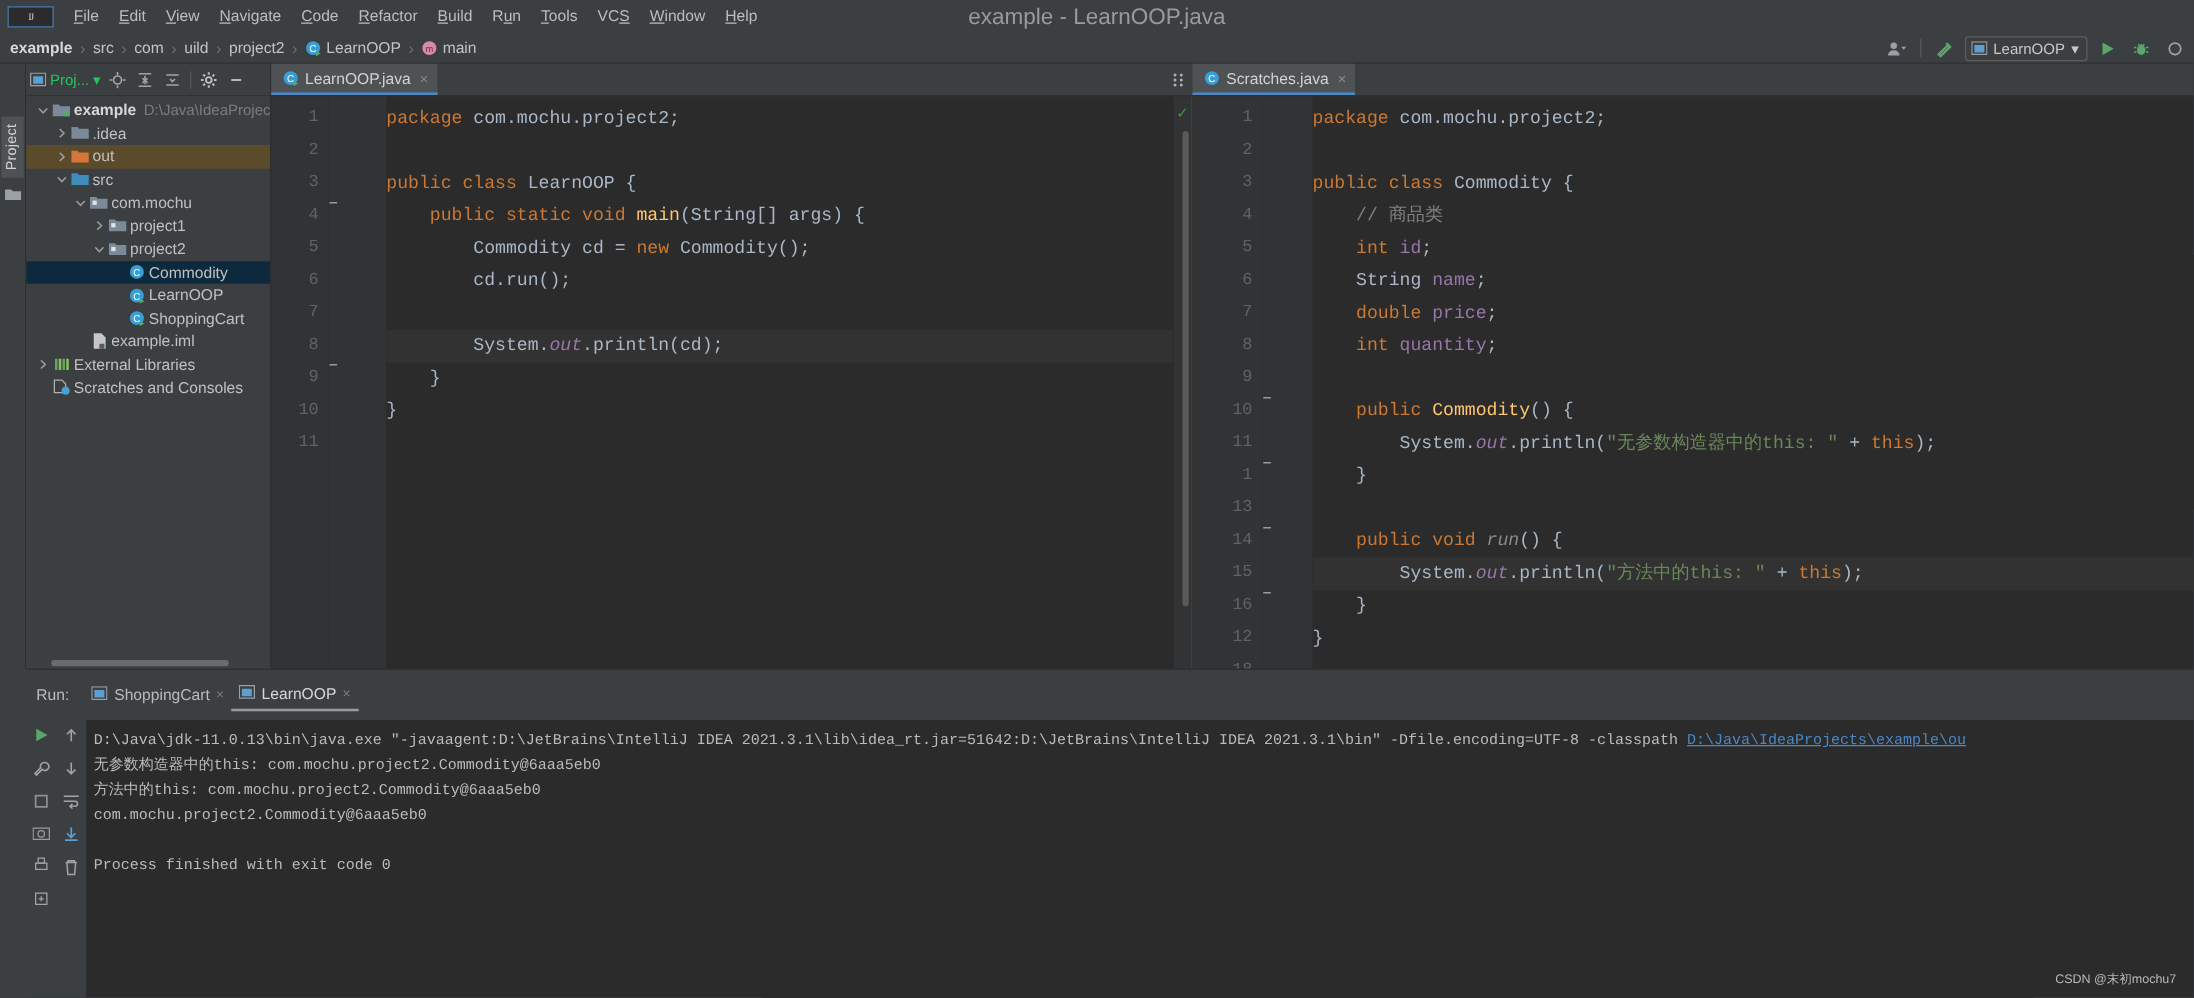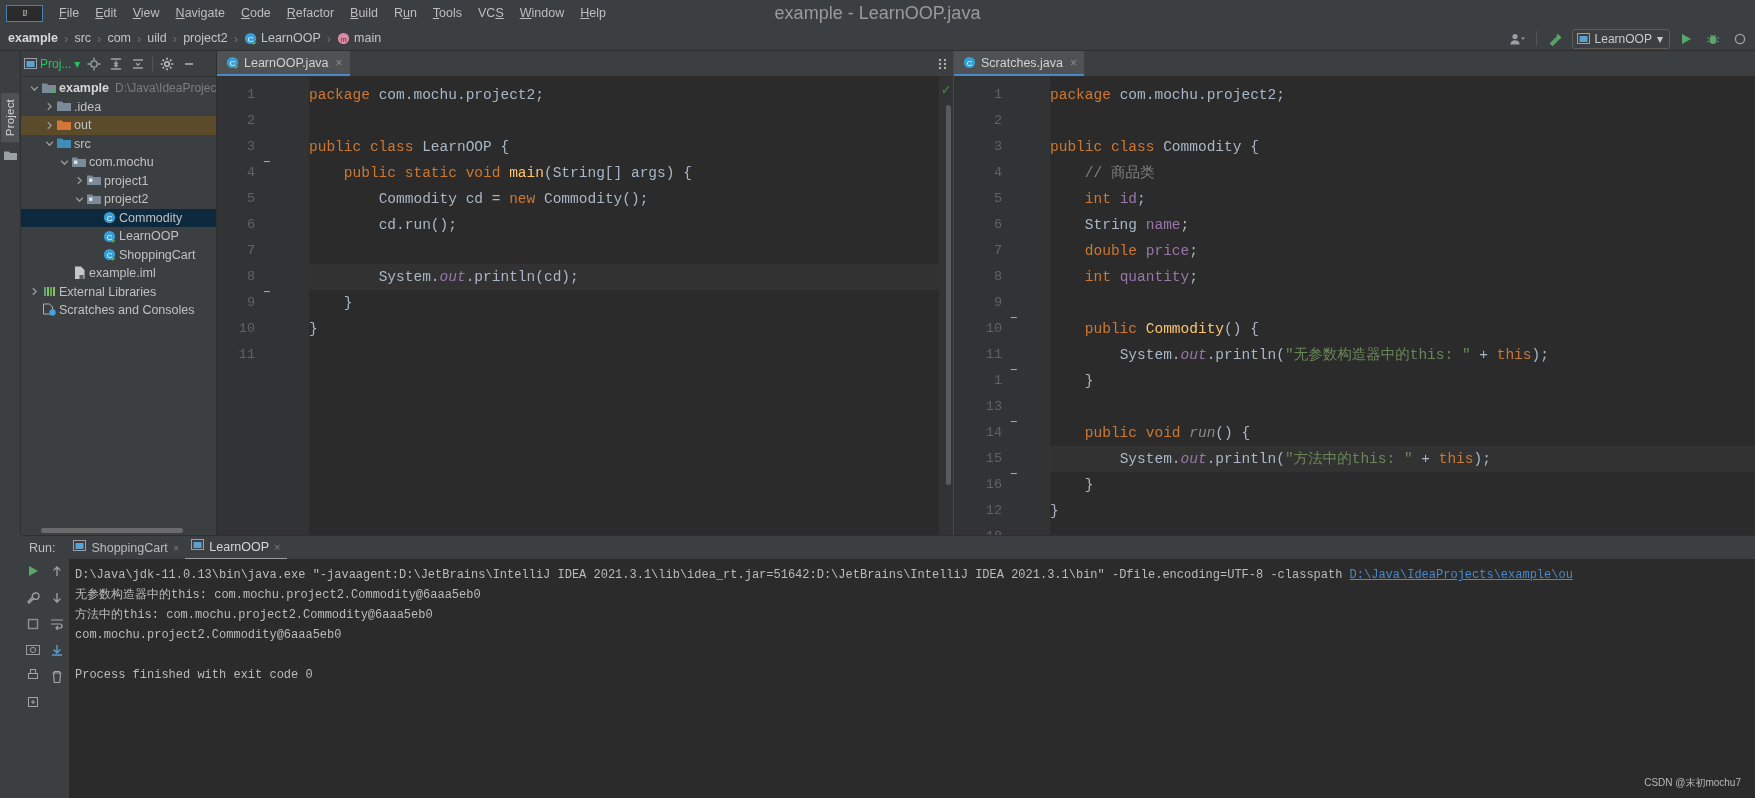--- a/index.html
+++ b/index.html
@@ -164,21 +164,21 @@
     position: absolute; right: 0; top: 0; bottom: 0; width: 9px;
   }
   .vscroll i { position: absolute; left: 2px; top: 28px; width: 5px; height: 380px; background: #5a5a5a; border-radius: 3px; display:block;}
 
   
   .runpanel {
     position: absolute; left: 21px; right: 0; bottom: 0; height: 263px;
     background: #3c3f41; display: flex; flex-direction: column;
     border-top: 1px solid #2f2f2f;
   }
-  .runtabs { height: 23px; display: flex; align-items: center; padding-left: 8px; gap: 4px; }
+  .runtabs { height: 40px; display: flex; align-items: center; padding-left: 8px; gap: 4px; }
   .runlabel { color: #bdbdbd; font-size: 12.5px; margin-right: 8px; }
   .rtab {
     display: flex; align-items: center; gap: 5px; padding: 3px 6px;
     color: #bbbbbb; font-size: 12.5px; height: 25px;
   }
   .rtab.active { border-bottom: 2px solid #9a9a9a; color: #d6d6d6; }
   .rtab .x { color: #7d7d7d; font-size: 11px; }
 
   .runbody { flex: 1; display: flex; min-height: 0; }
   .runtools {

